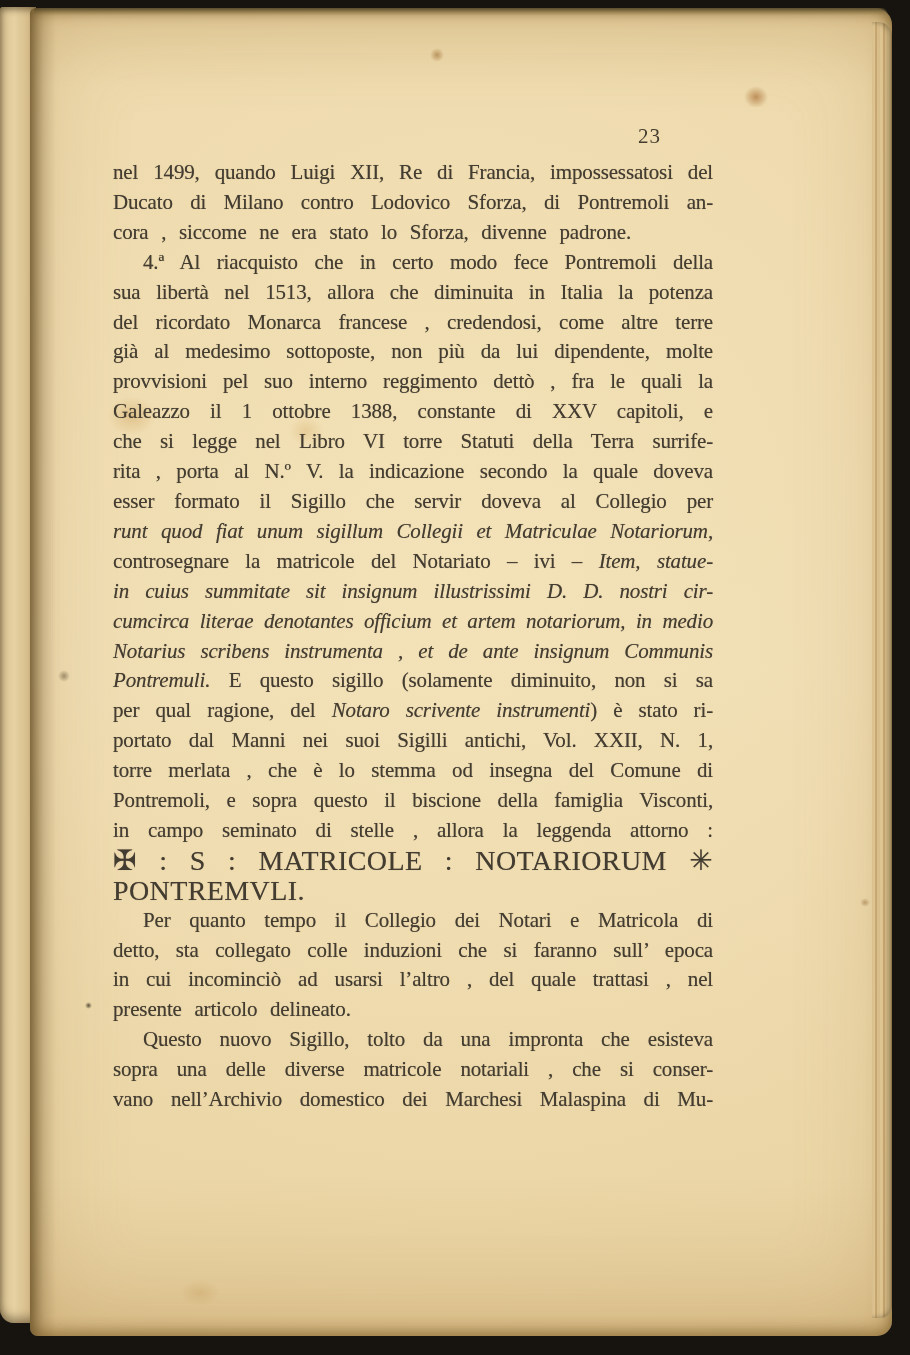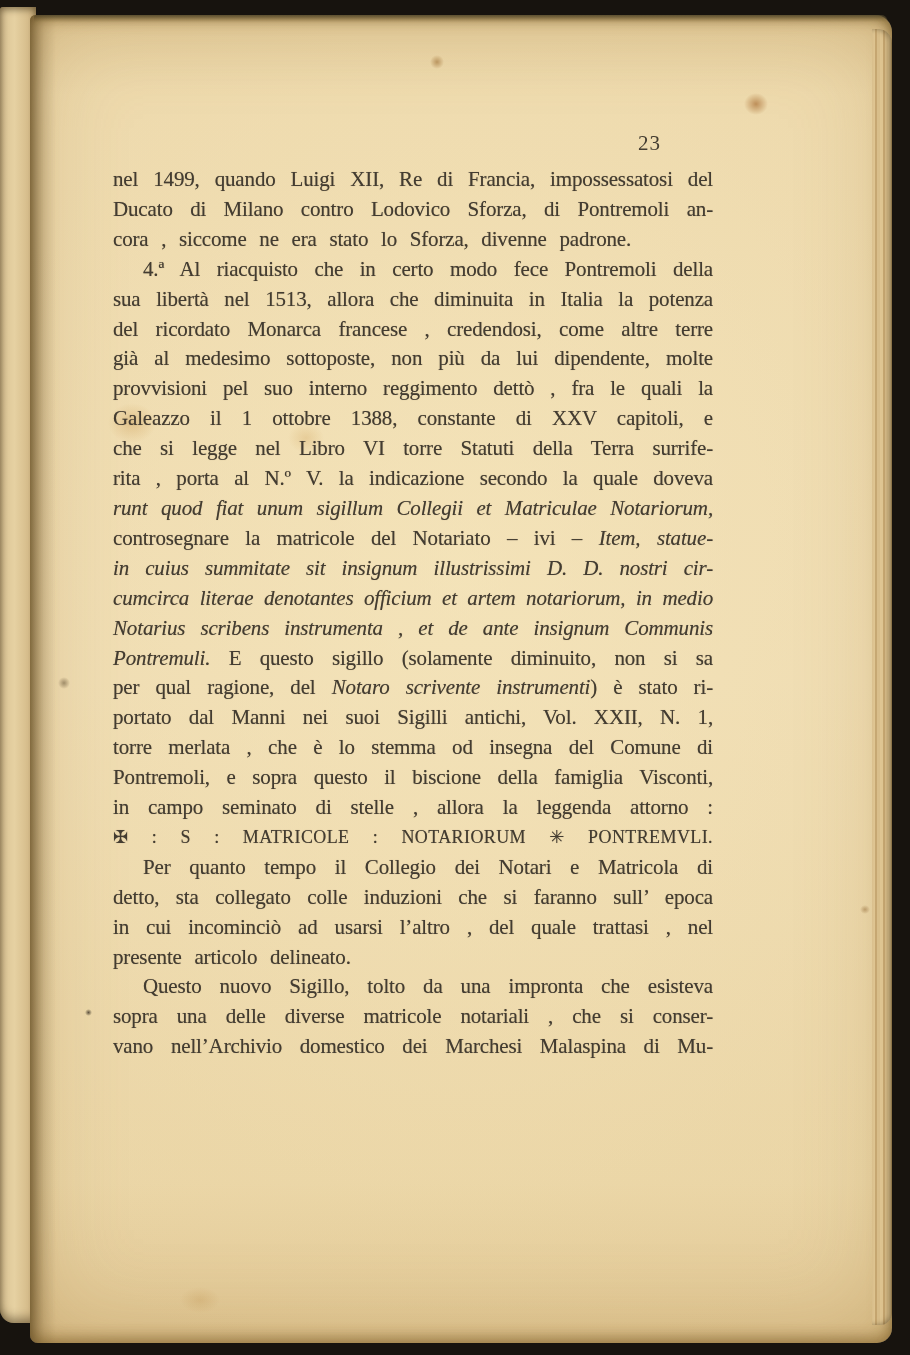--- a/index.html
+++ b/index.html
@@ -10,21 +10,21 @@
   }
   
   .under-page{
     position:absolute;left:0;top:7px;width:36px;height:1316px;
     background:linear-gradient(90deg,#d9c293 0%,#e6d1a2 40%,#cdb17e 100%);
     border-radius:3px 0 0 14px;
     box-shadow:inset 0 3px 6px rgba(60,45,20,.5), inset 0 -6px 8px rgba(60,45,20,.4);
   }
   
   .page{
-    position:absolute;left:30px;top:15px;width:862px;height:1328px;
+    position:absolute;left:30px;top:8px;width:862px;height:1328px;
     background:
       radial-gradient(120% 90% at 50% 42%, rgba(248,233,190,.55) 0%, rgba(240,220,170,.15) 55%, rgba(0,0,0,0) 70%),
       linear-gradient(180deg,#e3cc9c 0%,#edd9ad 6%,#eedbb2 50%,#ead5a6 88%,#dfc592 100%);
     border-radius:5px 17px 15px 8px;
     box-shadow:
       inset 0 0 95px rgba(158,118,52,.30),
       inset 0 5px 9px rgba(105,86,44,.55),
       inset 9px 0 20px rgba(140,105,50,.32),
       inset -7px 0 18px rgba(140,105,50,.30),
       inset 0 -6px 12px rgba(120,95,45,.40);
@@ -66,21 +66,21 @@
   .text-block{
     position:absolute;left:83px;top:150px;width:600px;
     font-size:21px;line-height:29.9px;color:#433c31;
     letter-spacing:-0.15px;
     text-shadow:0 0 0.7px rgba(70,58,42,.55);
   }
   .line{text-align:justify;text-align-last:justify;}
   .line.indent{text-indent:30px;}
   .line.last{text-align-last:left;word-spacing:.36em;}
   .line .it{font-style:italic;}
-  .line.legend{font-size:18px;letter-spacing:.4px;}
+  .line.legend{font-size:28px;letter-spacing:.4px;}
 </style>
 </head>
 <body>
 
 <div>
 
   <div class="under-page"></div>
 
   <div class="page">
     <div class="top-edge-line"></div>
@@ -103,20 +103,21 @@
         <div class="line"><span class="rm">Ducato di Milano contro Lodovico Sforza, di Pontremoli an-</span></div>
         <div class="line last"><span class="rm">cora , siccome ne era stato lo Sforza, divenne padrone.</span></div>
         <div class="line indent"><span class="rm">4.ª Al riacquisto che in certo modo fece Pontremoli della</span></div>
         <div class="line"><span class="rm">sua libertà nel 1513, allora che diminuita in Italia la potenza</span></div>
         <div class="line"><span class="rm">del ricordato Monarca francese , credendosi, come altre terre</span></div>
         <div class="line"><span class="rm">già al medesimo sottoposte, non più da lui dipendente, molte</span></div>
         <div class="line"><span class="rm">provvisioni pel suo interno reggimento dettò , fra le quali la</span></div>
         <div class="line"><span class="rm">Galeazzo il 1 ottobre 1388, constante di XXV capitoli, e</span></div>
         <div class="line"><span class="rm">che si legge nel Libro VI torre Statuti della Terra surrife-</span></div>
         <div class="line"><span class="rm">rita , porta al N.º V. la indicazione secondo la quale doveva</span></div>
+        <div class="line"><span class="rm">esser formato il Sigillo che servir doveva al Collegio per</span></div>
         <div class="line"><span class="it">runt quod fiat unum sigillum Collegii et Matriculae Notariorum,</span></div>
         <div class="line"><span class="rm">controsegnare la matricole del Notariato – ivi – </span><span class="it">Item, statue-</span></div>
         <div class="line"><span class="it">in cuius summitate sit insignum illustrissimi D. D. nostri cir-</span></div>
         <div class="line"><span class="it">cumcirca literae denotantes officium et artem notariorum, in medio</span></div>
         <div class="line"><span class="it">Notarius scribens instrumenta , et de ante insignum Communis</span></div>
         <div class="line"><span class="it">Pontremuli.</span><span class="rm"> E questo sigillo (solamente diminuito, non si sa</span></div>
         <div class="line"><span class="rm">per qual ragione, del </span><span class="it">Notaro scrivente instrumenti</span><span class="rm">) è stato ri-</span></div>
         <div class="line"><span class="rm">portato dal Manni nei suoi Sigilli antichi, Vol. XXII, N. 1,</span></div>
         <div class="line"><span class="rm">torre merlata , che è lo stemma od insegna del Comune di</span></div>
         <div class="line"><span class="rm">Pontremoli, e sopra questo il biscione della famiglia Visconti,</span></div>

